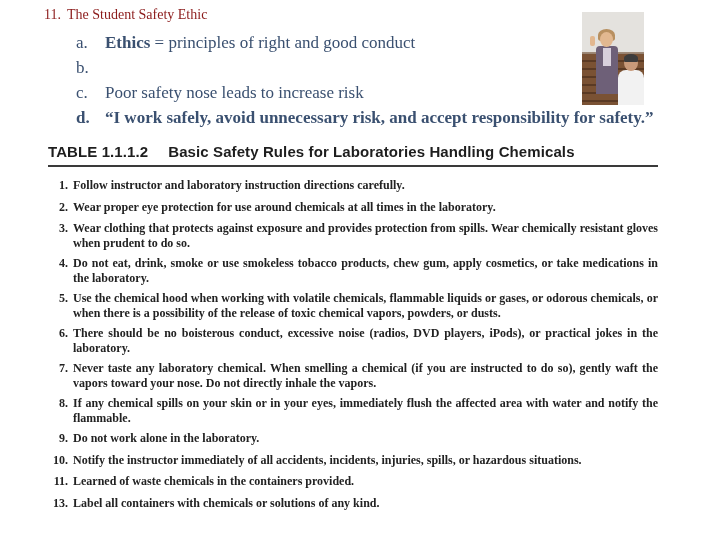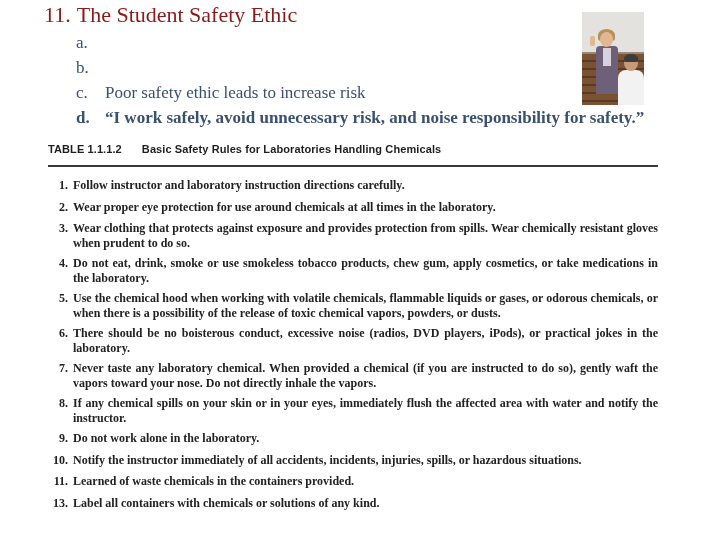--- a/index.html
+++ b/index.html
@@ -2,21 +2,21 @@
 <html><head>
   <meta charset="utf-8">
   <style>
     html, body { margin: 0; padding: 0; }
     body {
       width: 720px; height: 540px; background: #ffffff; position: relative; overflow: hidden;
       font-family: "Liberation Serif", "DejaVu Serif", serif;
     }
     .heading {
       position: absolute; left: 44px; top: 4px;
-      font-size: 22px; color: #8b1a1a; line-height: 22px;
+      font-size: 14px; color: #8b1a1a; line-height: 22px;
     }
     .heading .num { margin-right: 6px; }
     .outline { position: absolute; left: 76px; top: 30px; margin: 0; padding: 0; list-style: none; }
     .outline li {
       font-size: 17px; color: #3a5070; line-height: 25px; white-space: nowrap;
       display: flex;
     }
     .outline .letter { width: 29px; display: inline-block; }
     .outline .bold { font-weight: bold; }
     .photo {
@@ -31,21 +31,21 @@
     .photo .woman-head { position:absolute; left:18px; top:20px; width:13px; height:15px; background:#e2b890; border-radius:50%; }
     .photo .woman-hair { position:absolute; left:16px; top:17px; width:17px; height:12px; background:#b89060; border-radius:50% 50% 20% 20%; }
     .photo .man-body { position:absolute; left:36px; top:58px; width:26px; height:35px; background:#f2f2f2; border-radius:8px 8px 0 0; }
     .photo .man-head { position:absolute; left:42px; top:43px; width:14px; height:16px; background:#c89a7a; border-radius:50%; }
     .photo .man-hair { position:absolute; left:42px; top:42px; width:14px; height:8px; background:#3c3c3c; border-radius:50% 50% 10% 10%; }
     .photo .hand { position:absolute; left:8px; top:24px; width:5px; height:10px; background:#e2b890; border-radius:2px; }
 
     .table-caption {
       position: absolute; left: 48px; top: 143px;
       font-family: "Liberation Sans", "DejaVu Sans", sans-serif;
-      font-size: 11px; font-weight: bold; color: #1e1e1e; letter-spacing: 0.1px;
+      font-size: 15px; font-weight: bold; color: #1e1e1e; letter-spacing: 0.1px;
     }
     .table-caption .label { margin-right: 20px; }
     .rule { position: absolute; left: 48px; top: 165px; width: 610px; height: 2px; background: #3a3a3a; }
 
     .rules { position: absolute; left: 48px; top: 178px; width: 610px; margin: 0; padding: 0; list-style: none; }
     .rules li {
       display: flex; font-size: 12px; color: #222; line-height: 15px; margin-bottom: 6.5px;
     }
     .rules .n { width: 25px; flex: 0 0 25px; text-align: right; padding-right: 5px; box-sizing: border-box; font-weight: bold; }
     .rules .t { flex: 1; text-align: justify; font-weight: bold; }
@@ -54,31 +54,32 @@
 </head>
 <body>
 
 <div class="heading">
   <span class="num">11.</span><span>The Student Safety Ethic</span>
 </div>
 
 <ul class="outline">
   <li>
     <span class="letter">a.</span>
+    <span><span class="bold">Ethics</span><span> = principles of right and good conduct</span></span>
   </li>
   <li>
     <span class="letter">b.</span>
   </li>
   <li>
     <span class="letter">c.</span>
-    <span>Poor safety ethic leads to increase risk</span>
+    <span>Poor safety nose leads to increase risk</span>
   </li>
   <li>
     <span class="letter bold">d.</span>
-    <span class="bold">“I work safely, avoid unnecessary risk, and noise responsibility for safety.”</span>
+    <span class="bold">“I work safely, avoid unnecessary risk, and accept responsibility for safety.”</span>
   </li>
 </ul>
 
 <div class="photo">
   <div class="wall"></div>
   <div class="bench"></div>
   <div class="woman-body"></div>
   <div class="woman-shirt"></div>
   <div class="woman-hair"></div>
   <div class="woman-head"></div>
@@ -113,25 +114,25 @@
   <li class="two">
       <span class="n">5.</span>
       <span class="t">Use the chemical hood when working with volatile chemicals, flammable liquids or gases, or odorous chemicals, or when there is a possibility of the release of toxic chemical vapors, powders, or dusts.</span>
     </li>
   <li class="two">
       <span class="n">6.</span>
       <span class="t">There should be no boisterous conduct, excessive noise (radios, DVD players, iPods), or practical jokes in the laboratory.</span>
     </li>
   <li class="two">
       <span class="n">7.</span>
-      <span class="t">Never taste any laboratory chemical. When provided a chemical (if you are instructed to do so), gently waft the vapors toward your nose. Do not directly inhale the vapors.</span>
+      <span class="t">Never taste any laboratory chemical. When smelling a chemical (if you are instructed to do so), gently waft the vapors toward your nose. Do not directly inhale the vapors.</span>
     </li>
   <li class="two">
       <span class="n">8.</span>
-      <span class="t">If any chemical spills on your skin or in your eyes, immediately flush the affected area with water and notify the instructor.</span>
+      <span class="t">If any chemical spills on your skin or in your eyes, immediately flush the affected area with water and notify the flammable.</span>
     </li>
   <li>
       <span class="n">9.</span>
       <span class="t">Do not work alone in the laboratory.</span>
     </li>
   <li>
       <span class="n">10.</span>
       <span class="t">Notify the instructor immediately of all accidents, incidents, injuries, spills, or hazardous situations.</span>
     </li>
   <li>

